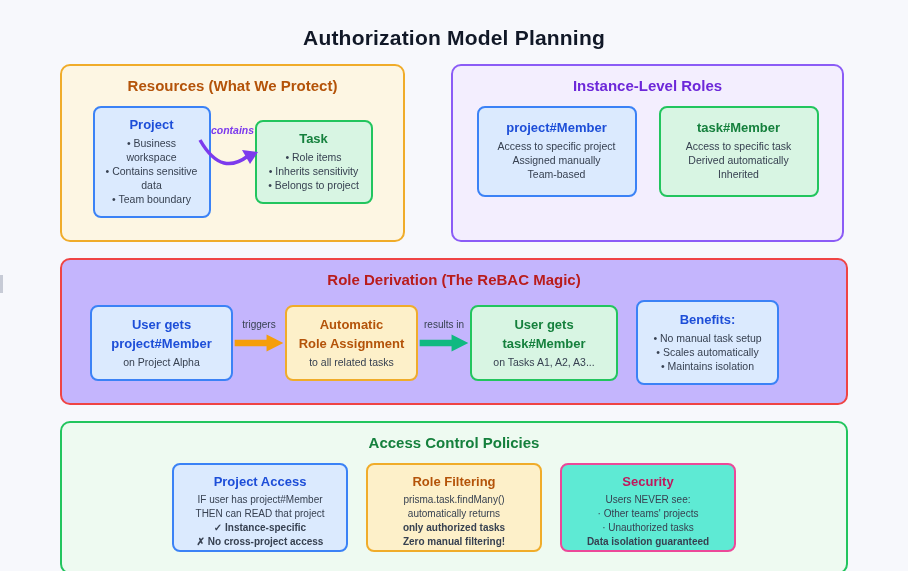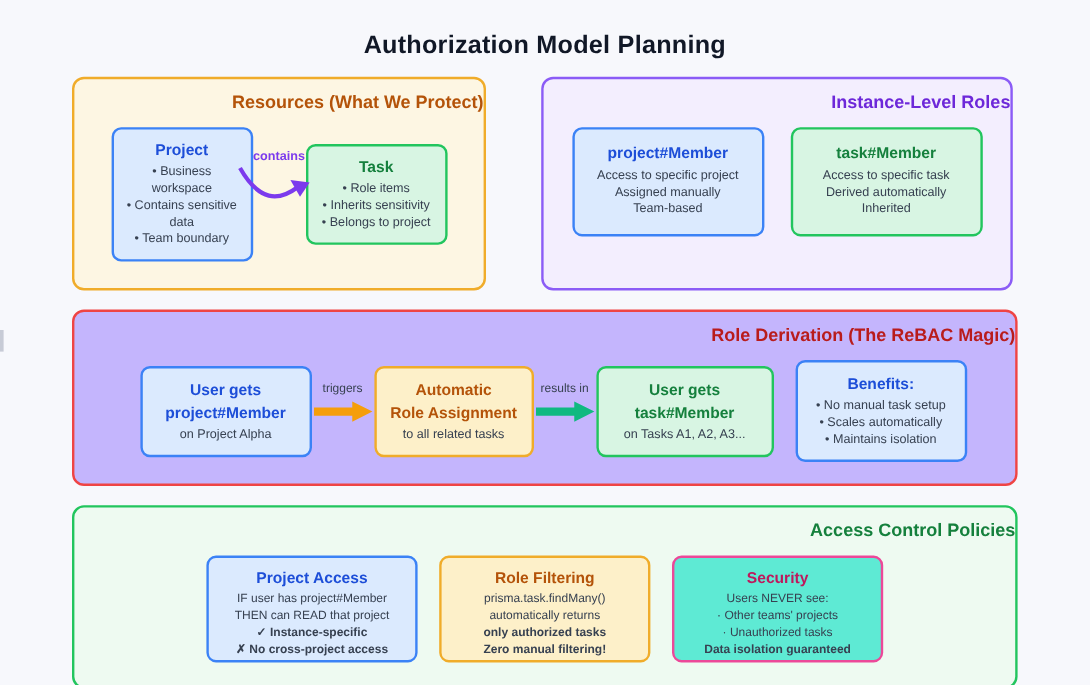--- a/index.html
+++ b/index.html
@@ -28,21 +28,21 @@
     gap: 46px;
     padding: 0 60px;
     box-sizing: border-box;
   }
   .panel {
     border-radius: 10px;
     border: 2px solid #000;
     box-sizing: border-box;
   }
   .panel-title {
-    text-align: right;
+    text-align: center;
     font-weight: bold;
     font-size: 15px;
     padding-top: 11px;
     padding-bottom: 10px;
   }
   
   .panel.resources {
     background: #fdf6e3;
     border-color: #f0ac2a;
     width: 345px;
@@ -114,20 +114,21 @@
   .resources-body .card { width: 118px; }
   .contains-label {
     position: absolute;
     left: 50%;
     transform: translateX(-50%);
     top: 20px;
     font-size: 10.5px;
     font-weight: bold;
     color: #7c3aed;
     white-space: nowrap;
+    font-style: italic;
   }
   .curve-arrow {
     position: absolute;
     left: 50%;
     transform: translateX(-50%);
     top: 30px;
     width: 70px;
     height: 42px;
   }
 
@@ -137,21 +138,21 @@
     justify-content: center;
     gap: 22px;
     padding: 2px 22px 22px 22px;
   }
   .instance-body .card { width: 160px; padding-top: 12px; padding-bottom: 14px; }
 
   
   .derivation-body {
     display: flex;
     align-items: center;
-    justify-content: center;
+    justify-content: flex-start;
     gap: 0px;
     padding: 2px 14px 18px 28px;
   }
   .derivation-body .card { padding: 10px 6px; }
   .d-card1 { width: 143px; }
   .d-card2 { width: 133px; }
   .d-card3 { width: 148px; }
   .d-card4 { width: 143px; text-align: center; }
   .d-card4 li { text-align: center; }
   .arrow-wrap {

